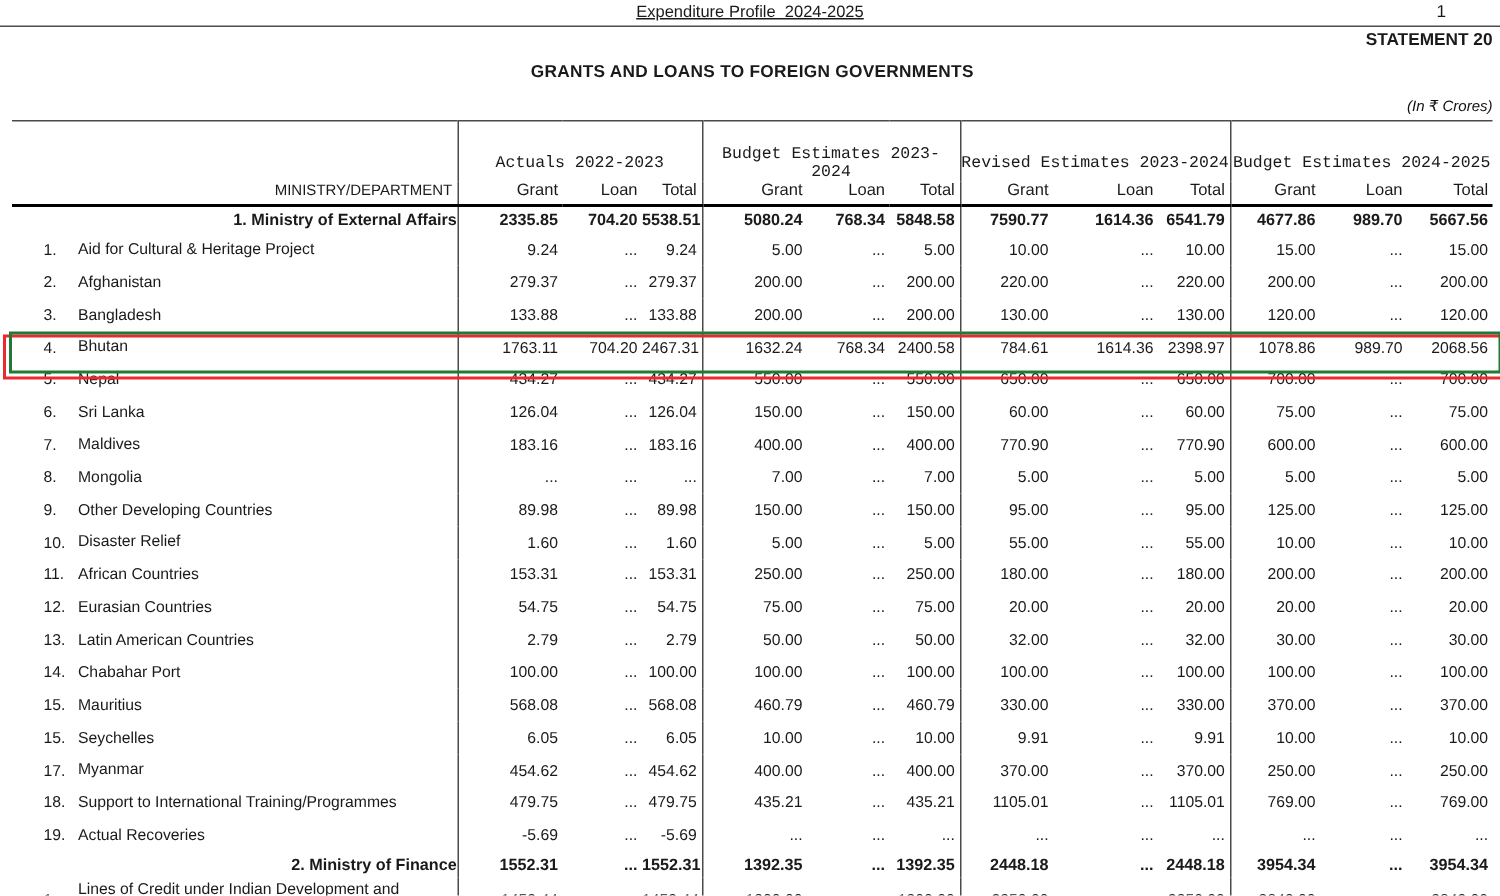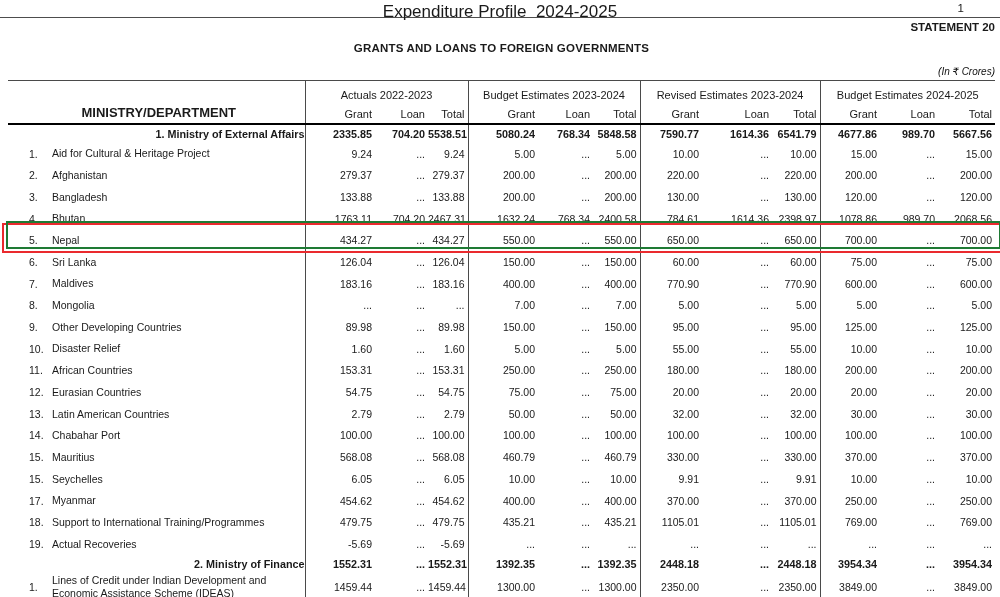--- a/index.html
+++ b/index.html
@@ -2,35 +2,35 @@
 <html><head>
 <meta charset="utf-8">
 <style>
   html,body{margin:0;padding:0;background:#fff;}
   body{
     width:1000px;height:597px;position:relative;overflow:hidden;
     font-family:"Liberation Sans","DejaVu Sans",sans-serif;color:#1a1a1a;
     -webkit-font-smoothing:antialiased;
   }
   .topbar{position:relative;height:15px;padding-top:2px;}
-  .center-title{position:absolute;left:0;right:0;text-align:center;font-size:17px;white-space:pre;}
+  .center-title{position:absolute;left:0;right:0;text-align:center;font-size:11px;white-space:pre;text-decoration:underline;}
   .pagenum{position:absolute;right:36px;top:2px;font-size:11.5px;}
   .rule{border-bottom:1.6px solid #4d4d4d;}
   .content{padding:0 5px 0 8px;}
   .statement{text-align:right;font-weight:bold;font-size:11.5px;margin-top:3px;height:14px;}
   .main-title{text-align:center;font-weight:bold;font-size:11.5px;margin-top:7px;height:15px;letter-spacing:.2px;}
   .unit-note{text-align:right;font-style:italic;font-size:10px;margin-top:9px;height:13px;color:#111;}
 
   table{width:987px;table-layout:fixed;border-collapse:collapse;margin-top:1px;
         border-top:1.2px solid #4a4a4a;}
   thead th{font-weight:normal;font-size:11px;vertical-align:bottom;padding:0 3px 3px 0;}
-  thead .grp{text-align:center;height:20px;vertical-align:middle;padding:4px 0 0 0;}
+  thead .grp{text-align:center;height:20px;vertical-align:middle;padding:16px 0 0 0;font-family:Liberation Mono, monospace;}
   thead .sub{text-align:right;}
   thead tr:last-child th{border-bottom:2.3px solid #000;}
-  th.mdept{text-align:center;padding-left:8px;font-size:13px;font-weight:bold;}
+  th.mdept{text-align:right;padding-left:8px;font-size:10px;}
   .gdiv{border-right:1.4px solid #4a4a4a;}
 
   tbody td{font-size:10.5px;height:17.7px;padding:0;vertical-align:middle;}
   td.num{text-align:right;padding-right:3px;white-space:nowrap;}
   td.no{padding-left:21px;text-align:left;}
   td.name{text-align:left;line-height:12.5px;padding:2px 4px 2px 0;margin-left:12px;}
   tr.section td{font-weight:bold;font-size:10.8px;}
   tr.section td.label{text-align:right;padding-left:1px;}
 
   .hl-box{position:absolute;pointer-events:none;background:transparent;}

